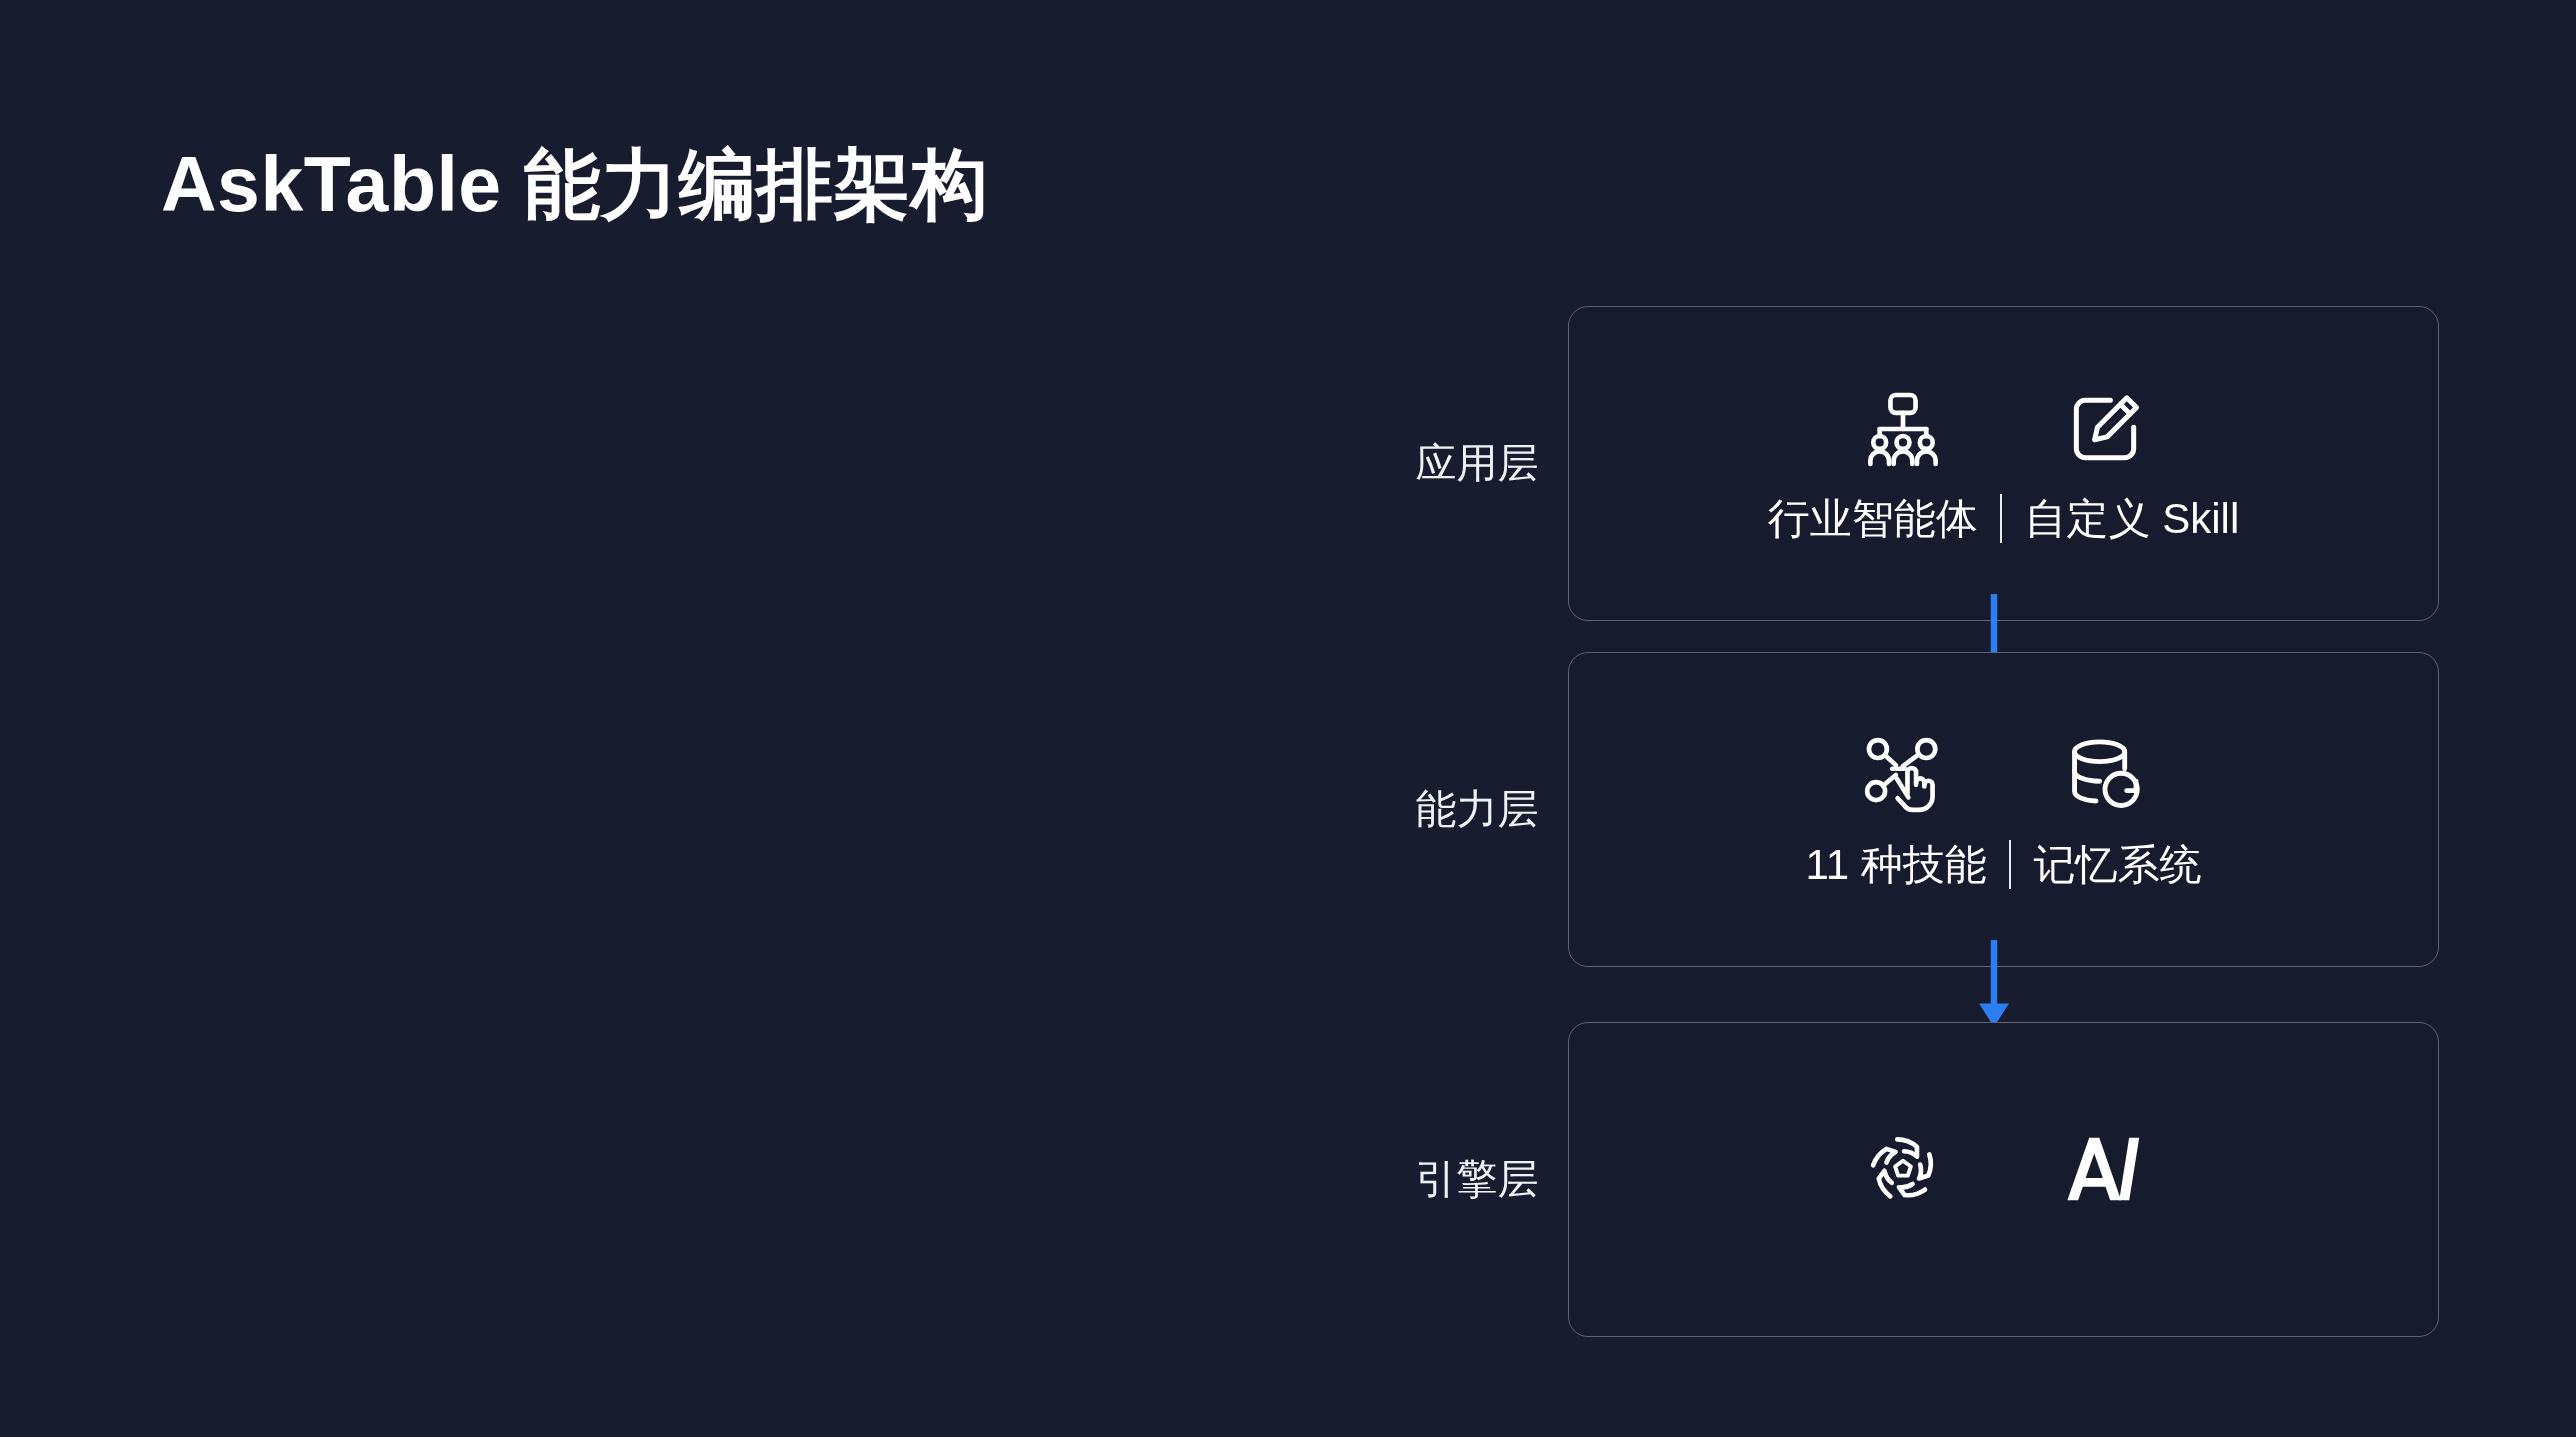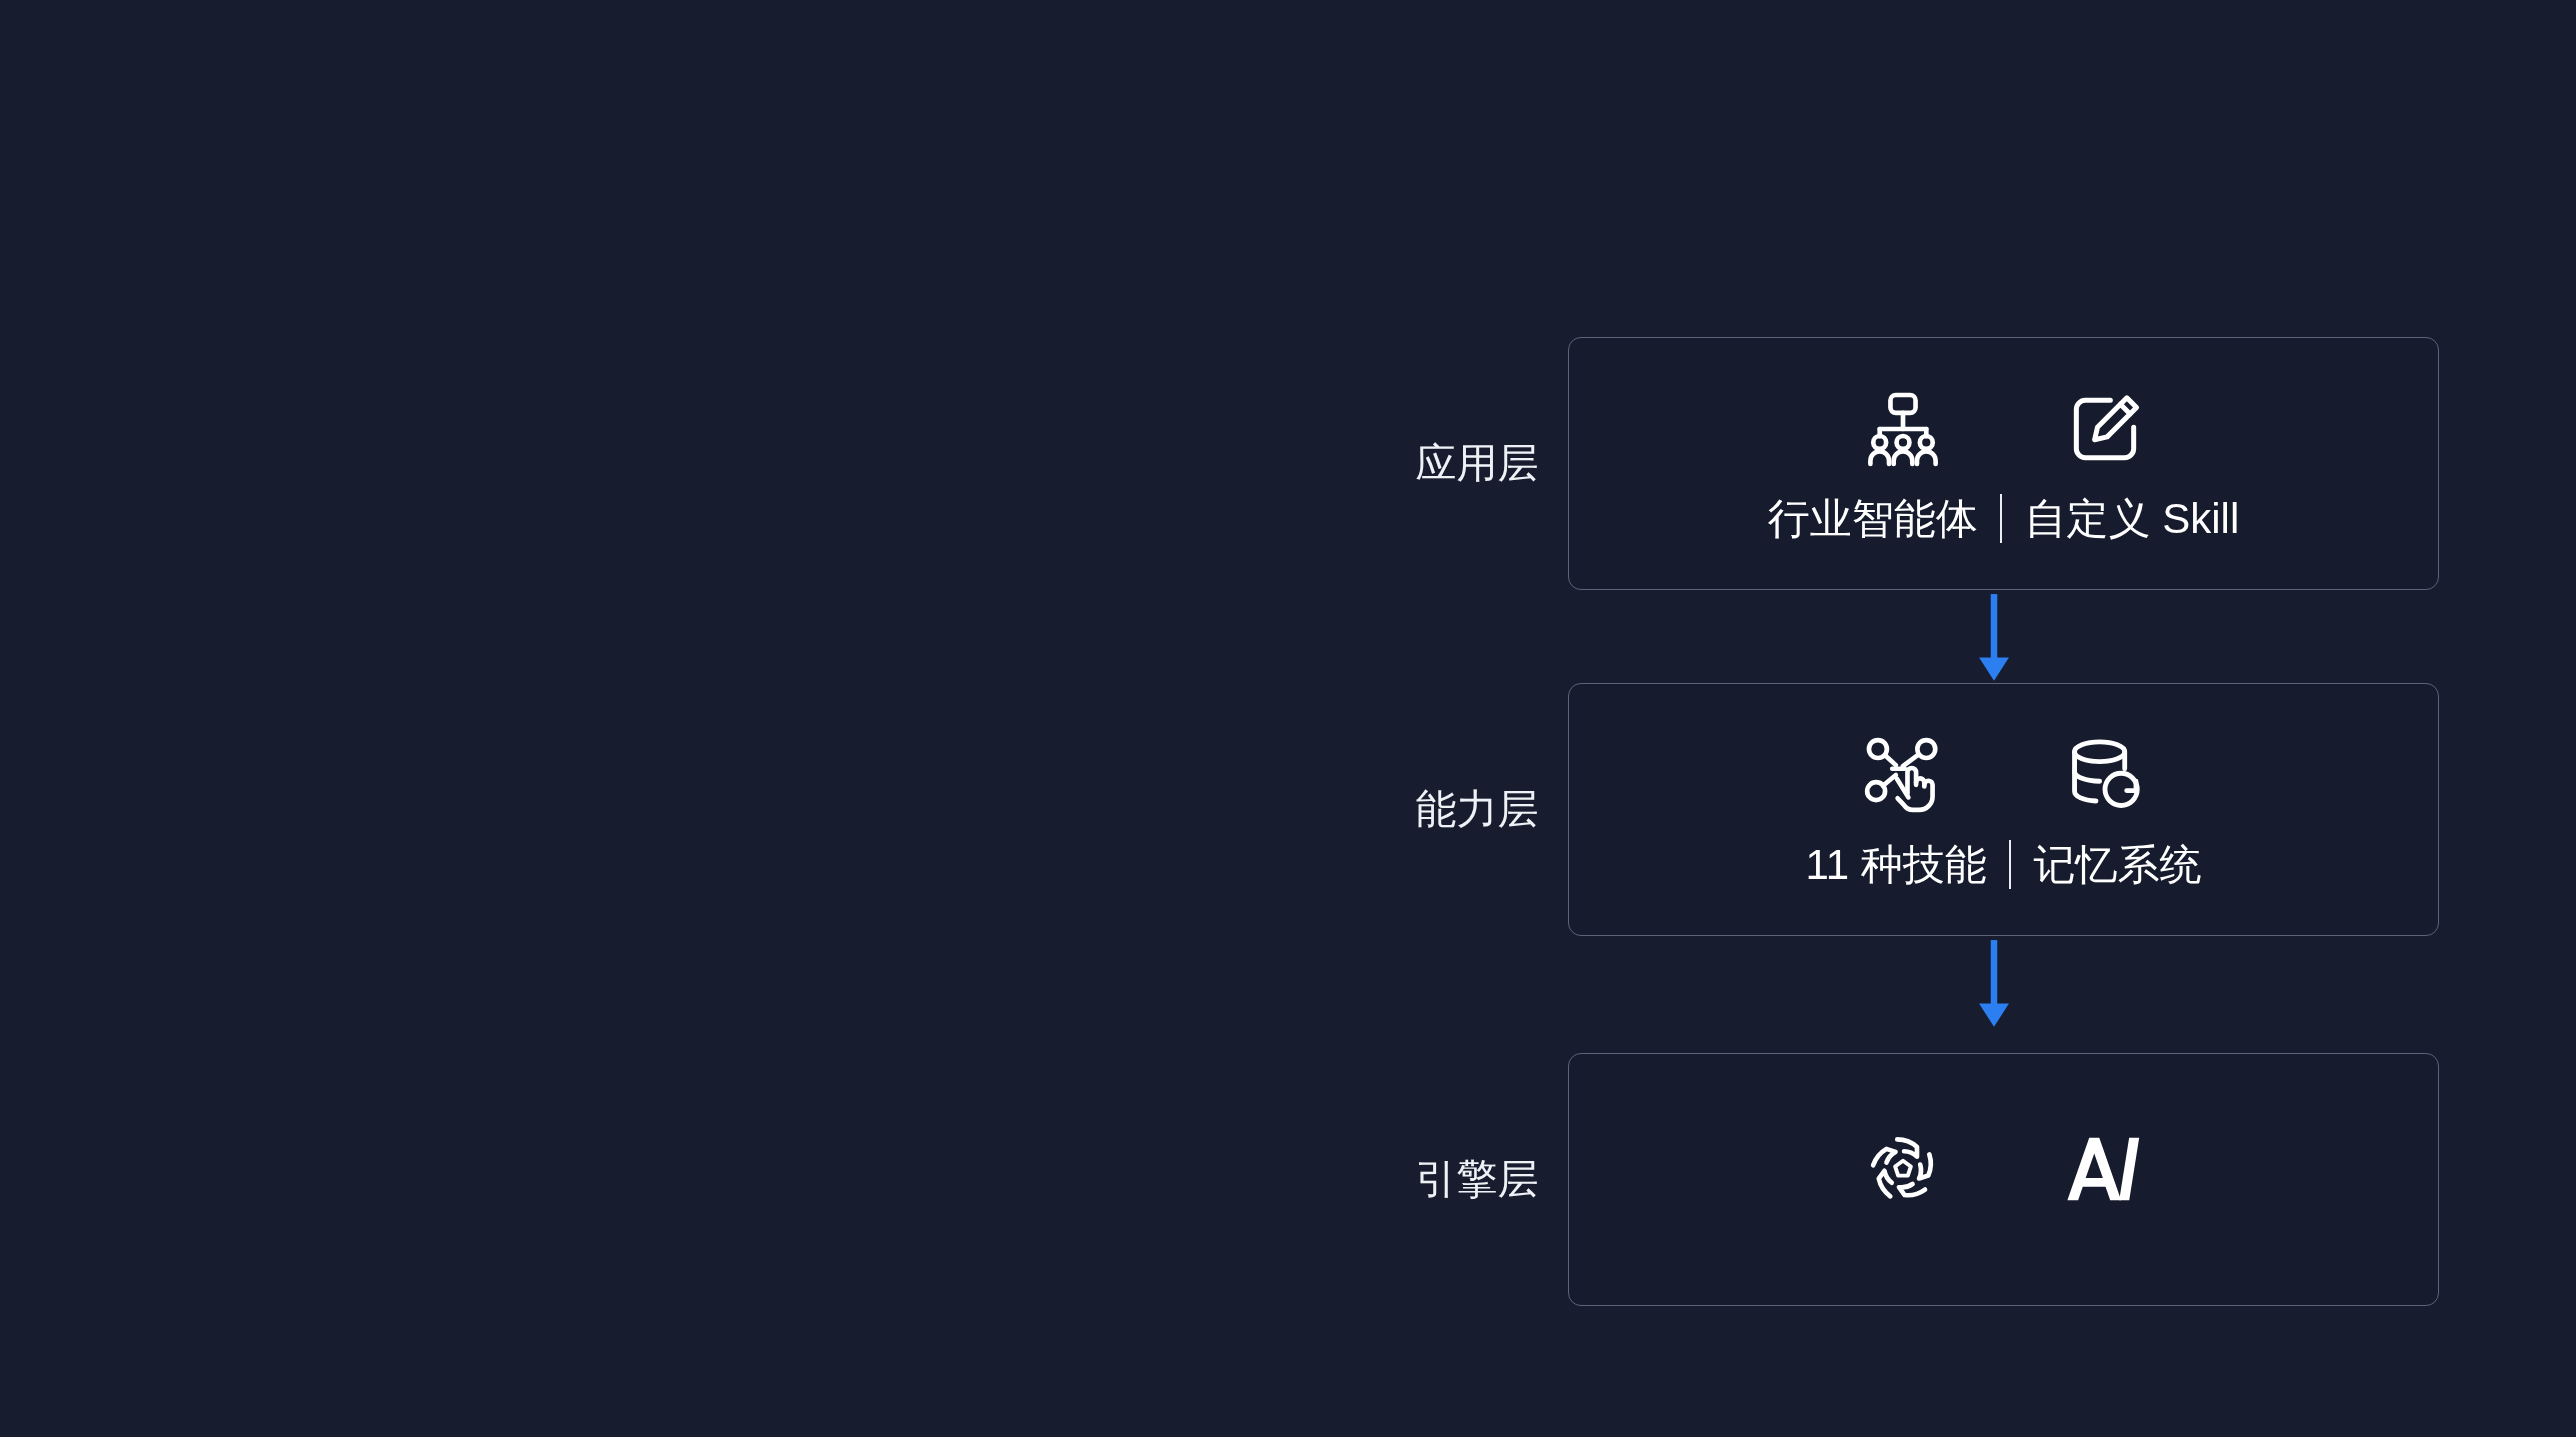--- a/index.html
+++ b/index.html
@@ -72,23 +72,23 @@
     text-align: center;
     padding-left: 19px;
     box-sizing: border-box;
     font-size: 41px;
     color: #eef1f6;
     white-space: nowrap;
   }
 
   .layer-card {
     flex: 1;
-    height: 253px;
+    height: 315px;
     border: 1.9px solid #5b6478;
-    border-radius: 13px;
+    border-radius: 20px;
     background: #161c2d;
     display: flex;
     flex-direction: column;
     align-items: center;
     justify-content: center;
     box-sizing: border-box;
   }
 
   .icon-row {
     display: flex;
@@ -135,20 +135,21 @@
   }
   .arrow.a0 { top: 253px; }
   .arrow.a1 { top: 599px; }
   .arrow svg { width: 56px; height: 94px; display: block; }
 </style>
 </head>
 <body>
 
 <div class="slide">
 
+  <div class="page-title">AskTable 能力编排架构</div>
 
 
   <div class="diagram">
 
     <div class="layer-row r0">
       <div class="layer-label">应用层</div>
       <div class="layer-card">
         <div class="icon-row">
           <span class="icon-box">
             <svg viewBox="0 0 48 48" fill="none" stroke="#ffffff" stroke-width="2.6" stroke-linecap="round" stroke-linejoin="round">

